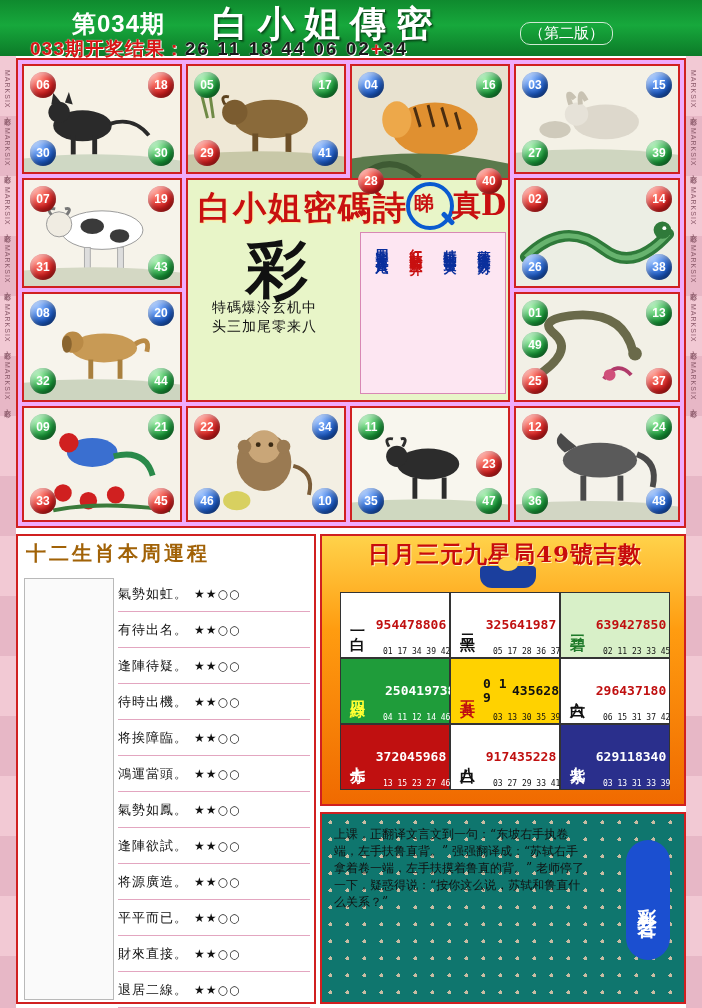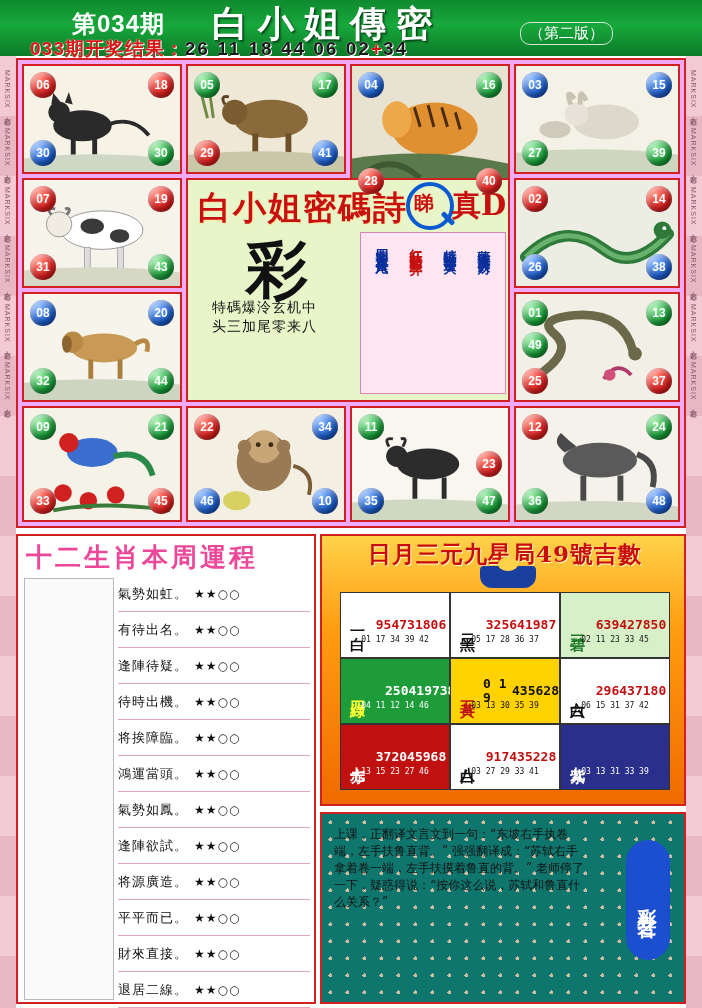--- a/index.html
+++ b/index.html
@@ -44,40 +44,40 @@
   .magnifier:after{content:"";position:absolute;left:30px;top:30px;width:16px;height:5px;background:#0a5ad0;transform:rotate(45deg);border-radius:2px;}
   .poster-cai{position:absolute;left:58px;top:48px;font-size:62px;font-weight:bold;color:#111;font-family:"DejaVu Serif",serif;}
   .poster-verse{position:absolute;left:24px;top:118px;font-size:14px;color:#111;line-height:19px;letter-spacing:1px;font-family:"DejaVu Serif",serif;}
 
   .versebox{position:absolute;background:#fde6f2;border:1px solid #d888b4;box-sizing:border-box;display:flex;justify-content:space-around;padding:6px 4px;}
   .vcol{writing-mode:vertical-rl;font-size:13px;line-height:17px;color:#0a2f9c;font-family:"DejaVu Serif",serif;letter-spacing:2px;font-weight:bold;}
   .vcol.red{color:#c81010;}
 
   
   .zodiac{position:absolute;left:16px;top:534px;width:300px;height:470px;border:2px solid #d02020;background:#fff;box-sizing:border-box;}
-  .zod-title{position:absolute;left:8px;top:4px;font-size:26px;font-weight:bold;color:#ec4899;font-family:"DejaVu Serif",serif;letter-spacing:3px;}
+  .zod-title{position:absolute;left:8px;top:4px;font-size:20px;font-weight:bold;color:#a16207;font-family:"DejaVu Serif",serif;letter-spacing:3px;}
   .zod-left{position:absolute;left:6px;top:42px;width:88px;height:420px;border:1px solid #b9b9b9;background:#fafafa;}
   .zod-list{position:absolute;left:100px;top:40px;width:192px;}
   .zod-row{height:35px;border-bottom:1px solid #e3a6c0;display:flex;align-items:center;font-size:13px;color:#111;font-family:"DejaVu Serif",serif;}
   .zod-row .txt{letter-spacing:1px;}
   .zod-row .stars{margin-left:6px;color:#111;font-size:12px;letter-spacing:1px;}
 
   
   .ninestar{position:absolute;left:320px;top:534px;width:366px;height:272px;border:2px solid #d02020;
             background:linear-gradient(180deg,#ffd24a 0%,#ff9c10 35%,#f06a00 100%);box-sizing:border-box;}
   .ns-title{position:absolute;left:8px;top:3px;width:350px;text-align:center;font-size:23px;font-weight:bold;color:#c80c0c;
             font-family:"DejaVu Serif",serif;letter-spacing:1px;text-shadow:1px 1px 0 #fff6c0;}
   .ns-crown{position:absolute;left:158px;top:30px;width:56px;height:22px;background:#1b3f9e;border-radius:4px 4px 12px 12px;}
   .ns-crown:before{content:"";position:absolute;left:18px;top:-9px;width:20px;height:14px;background:#ffd24a;border-radius:50%;}
   .ns-grid{position:absolute;left:18px;top:56px;width:330px;height:200px;display:grid;grid-template-columns:repeat(3,110px);grid-template-rows:repeat(3,66px);}
   .nscell{position:relative;border:1px solid #333;box-sizing:border-box;display:flex;align-items:stretch;}
   .ns-name{width:32px;display:flex;align-items:center;justify-content:center;font-size:15px;font-weight:bold;
            font-family:"DejaVu Serif",serif;writing-mode:vertical-rl;letter-spacing:2px;}
   .ns-digits{flex:1;display:flex;justify-content:center;align-items:center;font-family:"DejaVu Sans Mono",monospace;font-size:13px;font-weight:bold;line-height:14px;}
-  .ns-foot{position:absolute;left:0;bottom:13px;width:100%;text-align:center;font-size:8px;font-family:"DejaVu Sans Mono",monospace;color:#111;}
+  .ns-foot{position:absolute;left:0;bottom:1px;width:100%;text-align:left;font-size:8px;font-family:"DejaVu Sans Mono",monospace;color:#111;padding-left:42px;}
 
   
   .story{position:absolute;left:320px;top:812px;width:366px;height:192px;border:2px solid #d02020;
          background:#0f766e;box-sizing:border-box;}
   .story-dots{position:absolute;left:0;top:0;width:100%;height:100%;
       background-image:radial-gradient(circle,#f6cdb0 2px,transparent 2px);background-size:17px 17px;opacity:.8;}
   .story-text{position:absolute;left:12px;top:12px;width:250px;font-size:12px;line-height:17px;color:#111;font-family:"DejaVu Serif",serif;}
   .story-badge{position:absolute;right:14px;top:26px;width:44px;height:120px;background:#1b4fd0;border-radius:22px;
                display:flex;align-items:center;justify-content:center;}
   .story-badge span{writing-mode:vertical-rl;font-size:19px;font-weight:bold;color:#fff;letter-spacing:3px;font-family:"DejaVu Serif",serif;}
@@ -391,21 +391,21 @@
 
   <div class="ninestar">
     <div class="ns-title">日月三元九星局49號吉數</div>
     <div class="ns-crown"></div>
     <div class="ns-grid">
 
       <div class="nscell" style="background:#ffffff;">
         <div class="ns-name" style="color:#111;">一白</div>
         <div class="ns-digits" style="color:#c01010;">
           <div>954</div>
-          <div>731</div>
+          <div>478</div>
           <div>806</div>
         </div>
         <div class="ns-foot">01 17 34 39 42</div>
       </div>
 
       <div class="nscell" style="background:#ffffff;">
         <div class="ns-name" style="color:#111;">二黑</div>
         <div class="ns-digits" style="color:#c01010;align-items:center;">
           <div>325</div>
           <div>641</div>
@@ -469,20 +469,25 @@
         <div class="ns-digits" style="color:#c01010;">
           <div>917</div>
           <div>435</div>
           <div>228</div>
         </div>
         <div class="ns-foot">03 27 29 33 41</div>
       </div>
 
       <div class="nscell" style="background:#2a2f8c;">
         <div class="ns-name" style="color:#ffffff;">九紫</div>
+        <div class="ns-digits" style="color:#ffffff;">
+          <div>629</div>
+          <div>118</div>
+          <div>340</div>
+        </div>
         <div class="ns-foot" style="color:#fff;">03 13 31 33 39</div>
       </div>
 
     </div>
   </div>
 
   <div class="story">
     <div class="story-dots"></div>
     <div class="story-text">上课，正翻译文言文到一句：“东坡右手执卷端，左手扶鲁直背。” 强强翻译成：“苏轼右手拿着卷一端，左手扶摸着鲁直的背。” 老师停了一下，疑惑得说：“按你这么说，苏轼和鲁直什么关系？”</div>
     <div class="story-badge">

